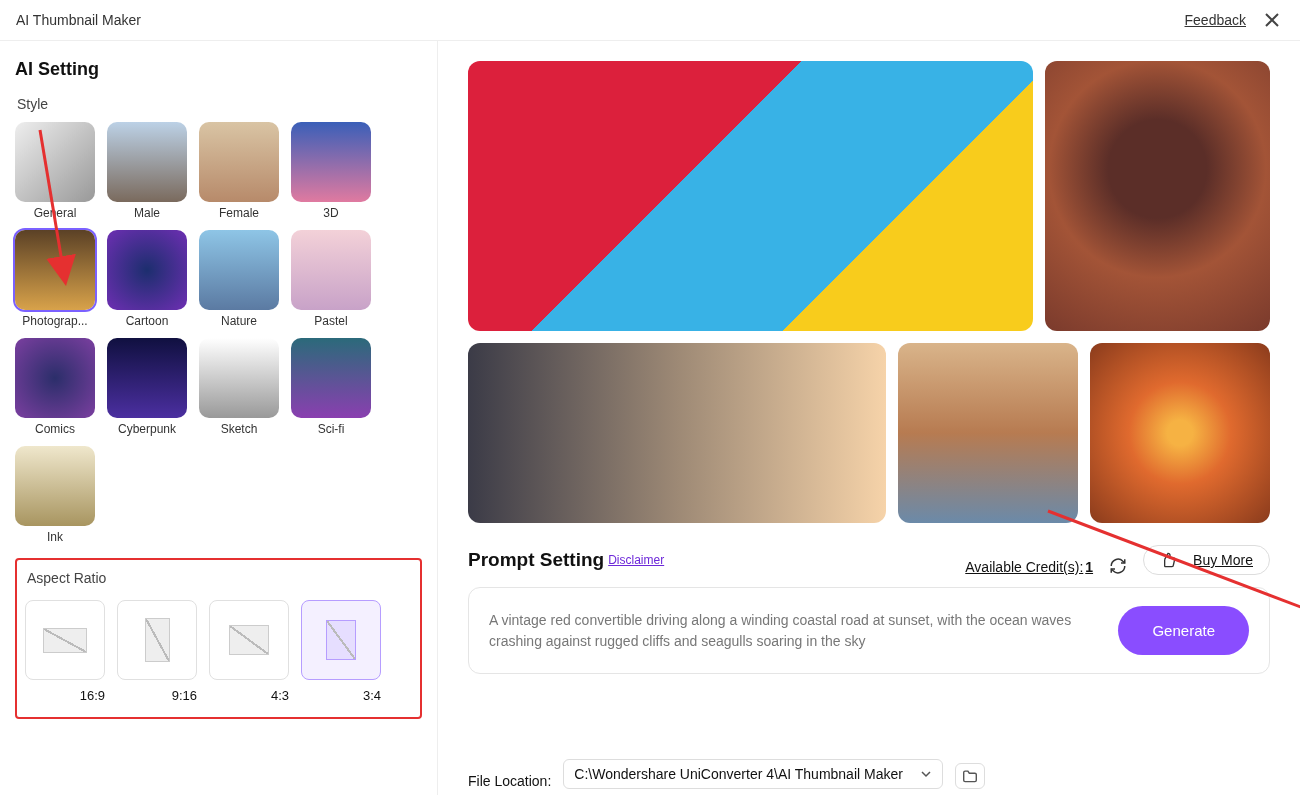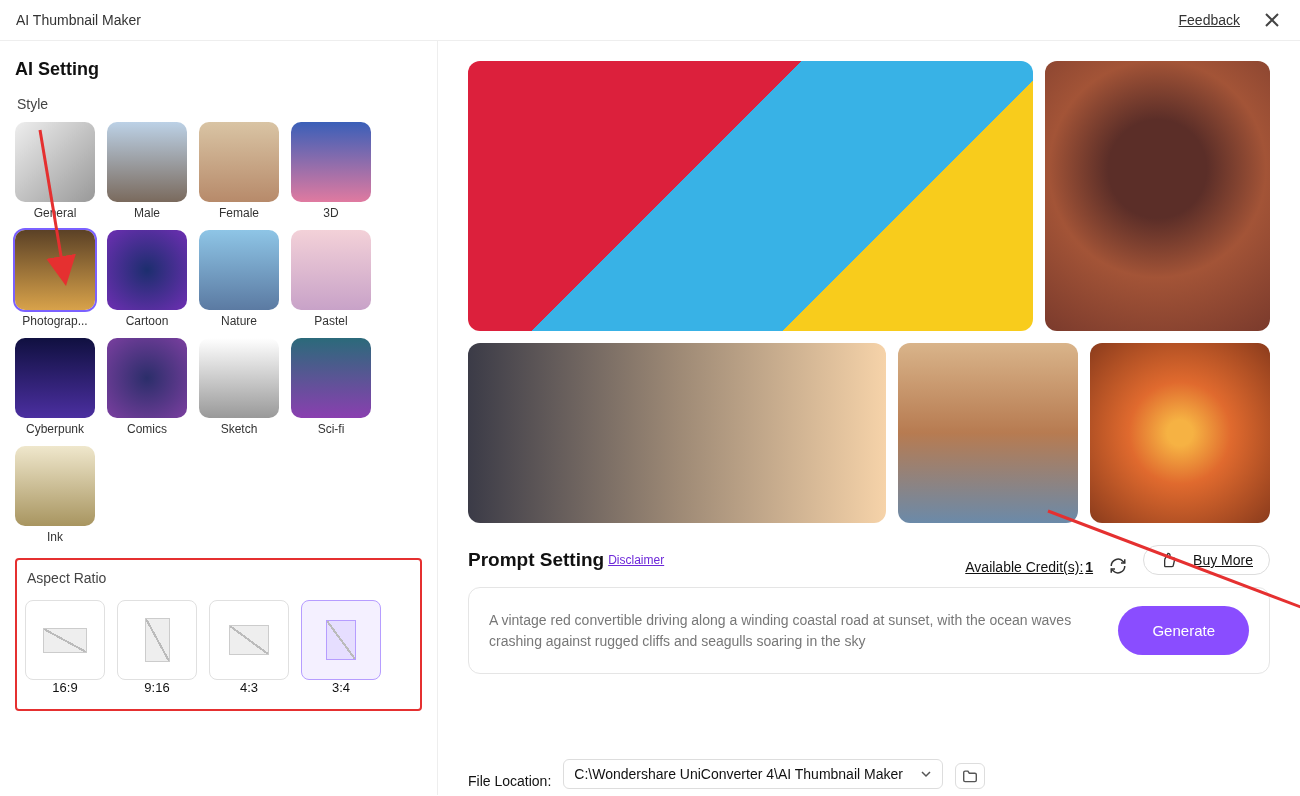--- a/index.html
+++ b/index.html
@@ -1,40 +1,40 @@
 <!DOCTYPE html>
 <html><head>
 <meta charset="utf-8">
 <style>
   * { box-sizing: border-box; margin: 0; padding: 0; }
   html,body { width:1300px; height:796px; font-family: "Segoe UI", Arial, sans-serif; color:#111; overflow:hidden; background:#fff;}
   
   .header { display:flex; align-items:center; justify-content:space-between; padding:8px 16px; border-bottom:1px solid #eee;}
   .header .title { font-size:14px; color:#333;}
-  .header .right { display:flex; align-items:center; gap:20px;text-align:center;}
+  .header .right { display:flex; align-items:center; gap:14px;text-align:center;}
   .header .right a { color:#333; font-size:14px; text-decoration:underline;}
   .close-btn { width:24px; height:24px; display:inline-flex; align-items:center; justify-content:center; cursor:pointer;}
   .close-btn svg { stroke:#444; stroke-width:2;}
   
   .main { display:flex; height:calc(100% - 42px);}
   .sidebar { width:465px; border-right:1px solid #eee; padding:18px 15px 0 15px; overflow:hidden;}
   .content { flex:1; padding:20px 30px 0 30px; position:relative;}
   
   .h-ai { font-size:18px; font-weight:600; margin-bottom:16px;}
   .h-section { font-size:14px; color:#444; margin:0 0 10px 2px;}
   .style-grid { display:grid; grid-template-columns:repeat(4, 80px); gap:10px 12px; margin-bottom:14px;}
   .style-item { display:flex; flex-direction:column; align-items:center; gap:4px; cursor:pointer;}
   .thumb { width:80px; height:80px; border-radius:10px; background:#ddd; position:relative; overflow:hidden;}
   .style-item.selected .thumb { box-shadow:0 0 0 2px #7b61ff;}
   .style-label { font-size:12px; color:#333; white-space:nowrap; overflow:hidden; text-overflow:ellipsis; max-width:80px;}
   
   .ratio-section { border:2px solid #e53030; border-radius:4px; padding:10px 8px 14px 8px; margin-top:4px;}
   .ratio-section .h-section{margin-bottom:14px;}
   .ratio-grid { display:grid; grid-template-columns:repeat(4, 80px); gap:12px;}
-  .ratio-item { display:flex; flex-direction:column; align-items:center; gap:0; cursor:pointer;}
+  .ratio-item { display:flex; flex-direction:column; align-items:flex-end; gap:8px; cursor:pointer;}
   .ratio-box { width:80px; height:80px; border:1px solid #e0e0e0; border-radius:8px; display:flex; align-items:center; justify-content:center;}
   .ratio-item.selected .ratio-box{ border-color:#b69dff; background:#f4f0ff;}
   .ratio-shape { background:#eee; border:1px solid #ccc; position:relative;}
   .ratio-item.selected .ratio-shape{ background:#e6deff; border-color:#b69dff;}
   .r169 { width:44px; height:25px;}
   .r916 { width:25px; height:44px;}
   .r43  { width:40px; height:30px;}
   .r34  { width:30px; height:40px;}
   .ratio-label { font-size:13px;}
   
@@ -126,26 +126,26 @@
         </div>
         <div class="style-item">
           <div class="thumb t-nature"></div>
           <div class="style-label">Nature</div>
         </div>
         <div class="style-item">
           <div class="thumb t-pastel"></div>
           <div class="style-label">Pastel</div>
         </div>
         <div class="style-item">
+          <div class="thumb t-comics"></div>
+          <div class="style-label">Comics</div>
+        </div>
+        <div class="style-item">
           <div class="thumb t-cyber"></div>
           <div class="style-label">Cyberpunk</div>
-        </div>
-        <div class="style-item">
-          <div class="thumb t-comics"></div>
-          <div class="style-label">Comics</div>
         </div>
         <div class="style-item">
           <div class="thumb t-sketch"></div>
           <div class="style-label">Sketch</div>
         </div>
         <div class="style-item">
           <div class="thumb t-scifi"></div>
           <div class="style-label">Sci-fi</div>
         </div>
         <div class="style-item">

